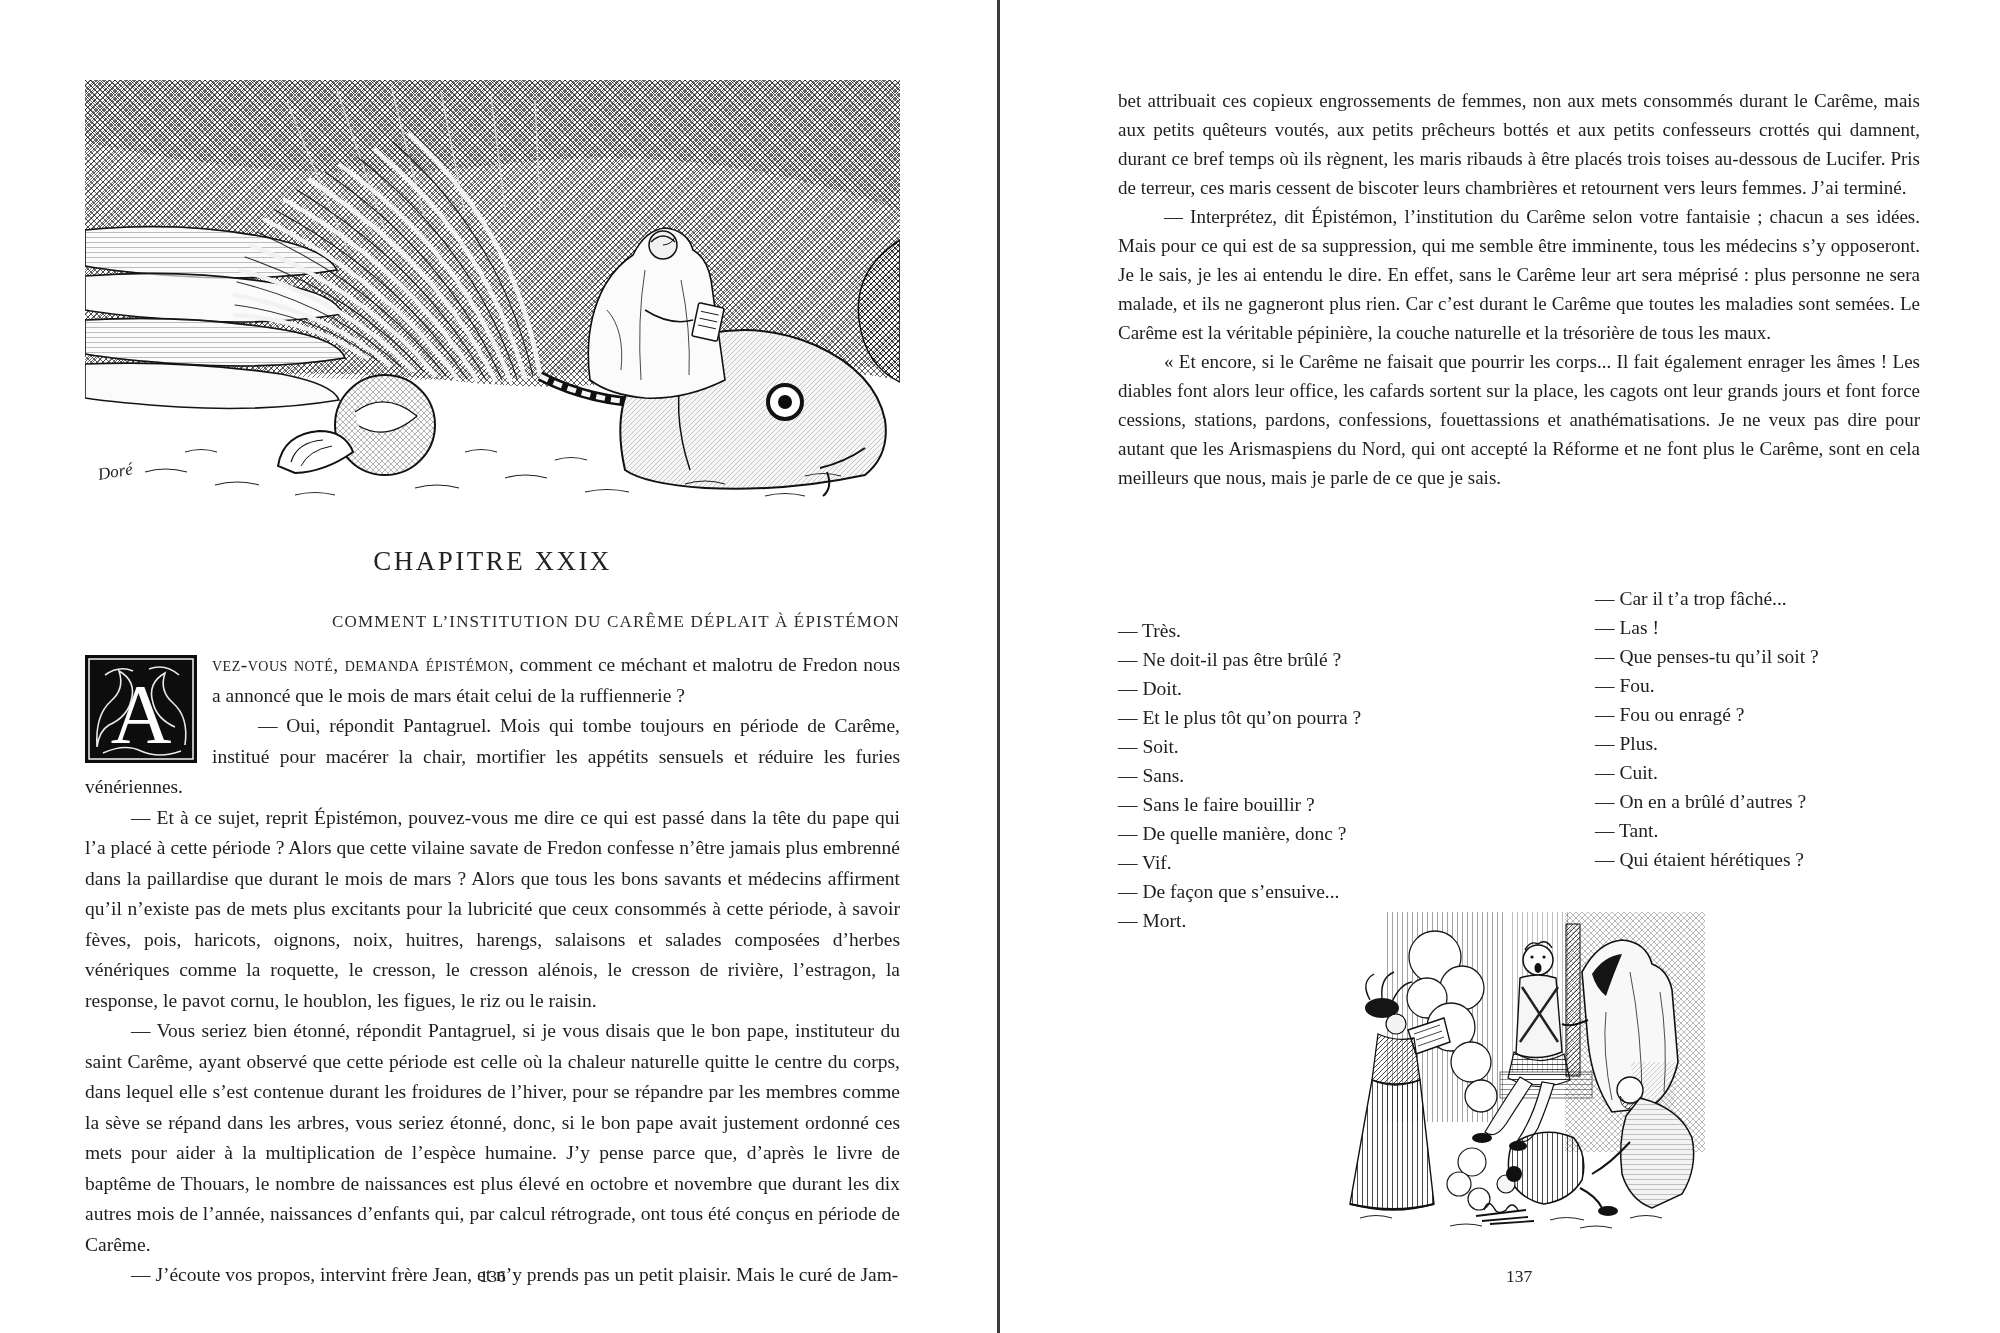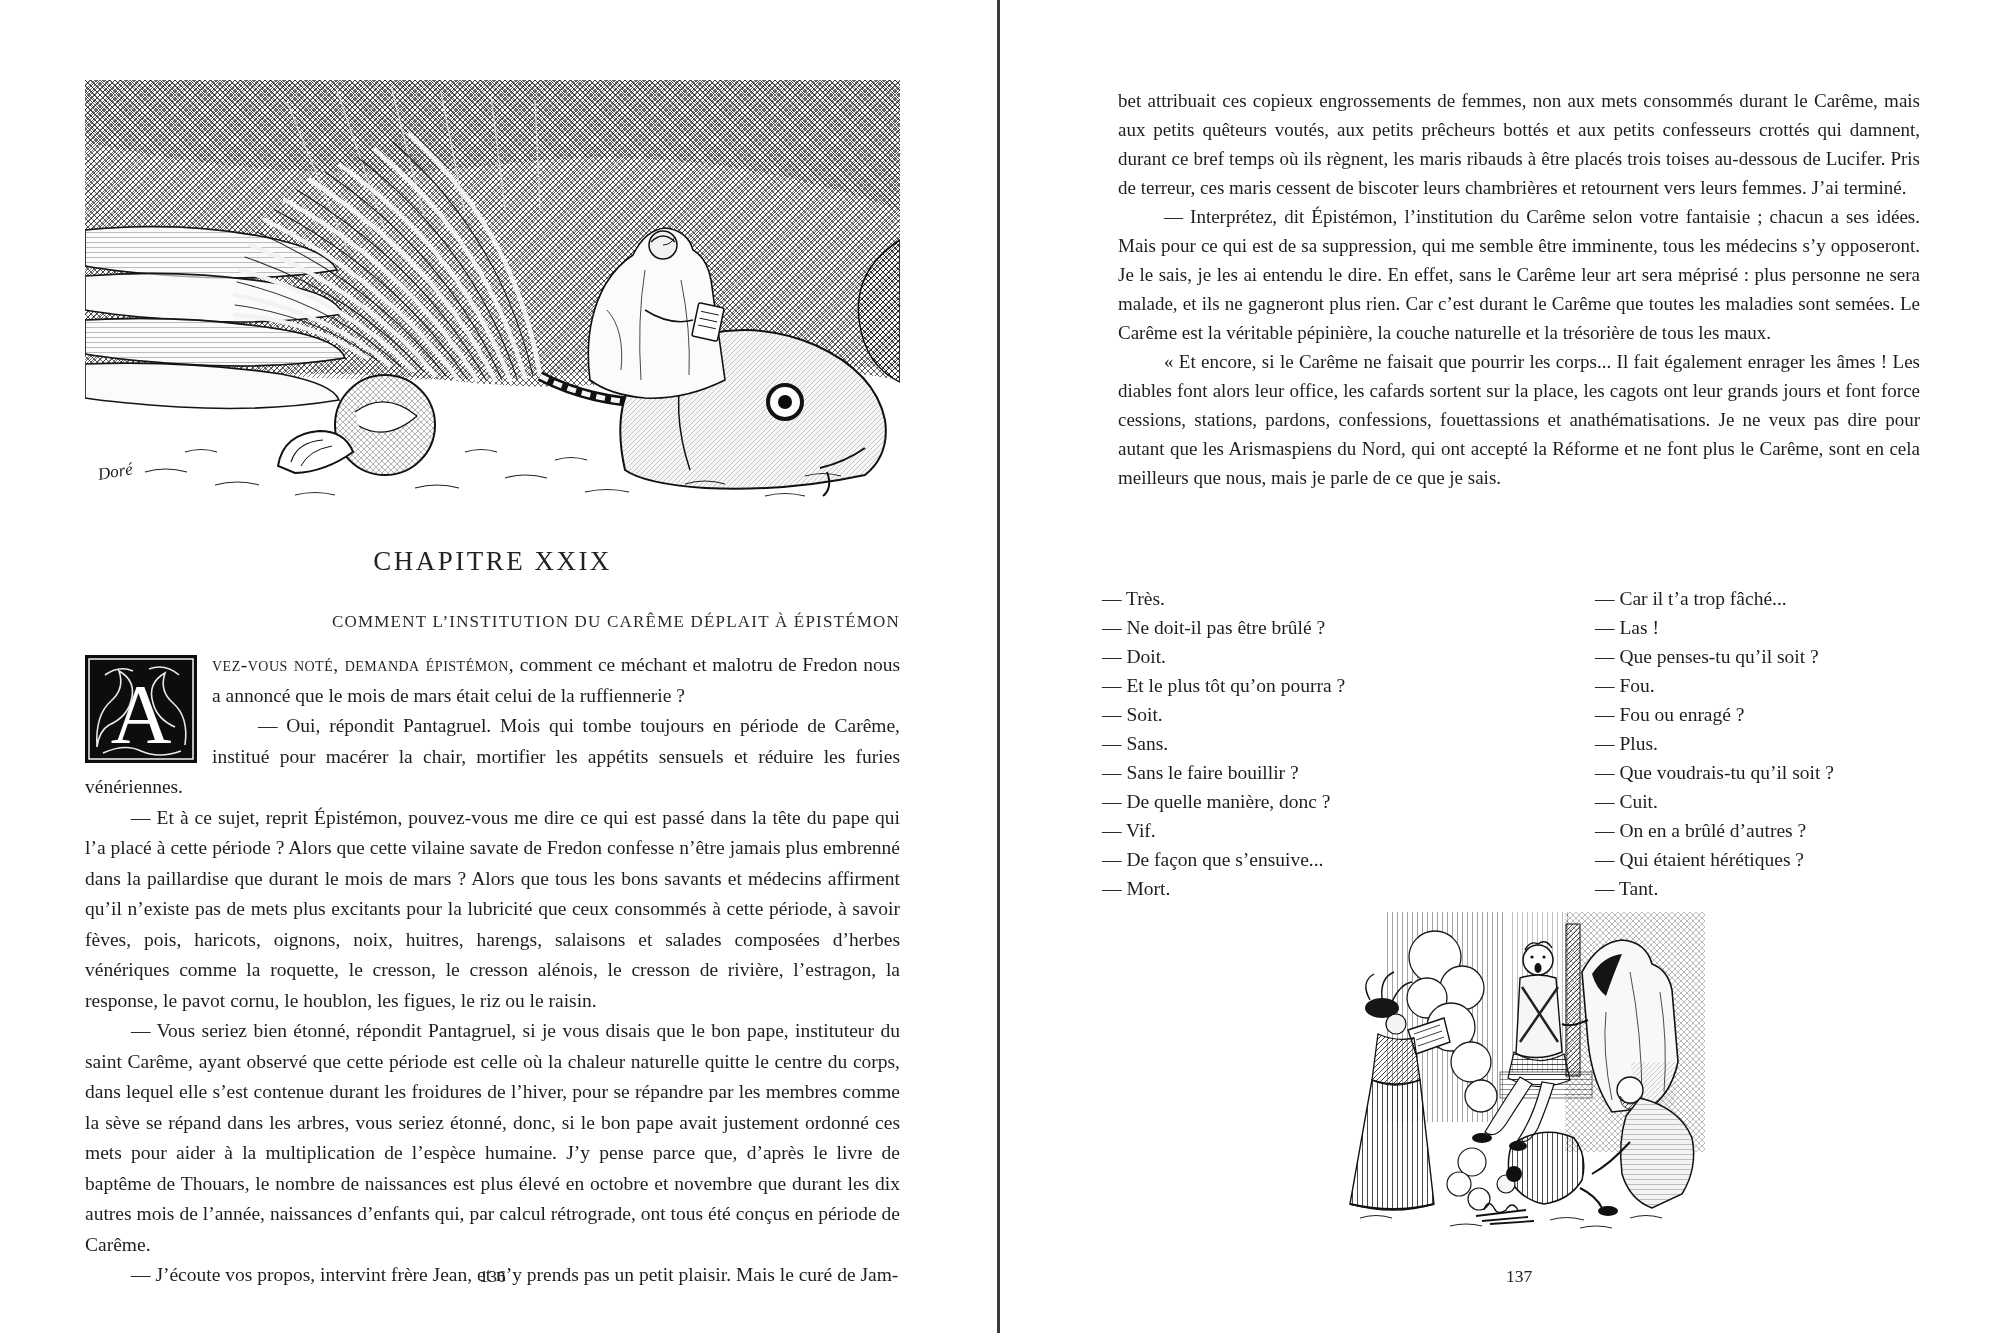--- a/index.html
+++ b/index.html
@@ -22,21 +22,21 @@
   .no-indent{text-indent:0;}
   .dropcap{float:left;width:112px;height:108px;margin:5px 15px 5px 0;}
   .dropcap svg{display:block;width:112px;height:108px;}
   .smallcaps{font-variant:small-caps;letter-spacing:.5px;}
 
   
   .body-right{position:absolute;left:117px;top:86px;width:802px;
       font-size:19px;line-height:29px;text-align:justify;}
   .dialogue{position:absolute;top:584px;font-size:19.5px;line-height:29px;}
   .dialogue p{margin:0;}
-  .col-a{left:101px;width:460px;}
+  .col-a{left:117px;width:460px;margin-top:32px;}
   .col-b{left:594px;width:400px;}
   .illus-right{position:absolute;left:329px;top:912px;width:375px;height:320px;margin:0;}
 
   .folio{position:absolute;top:1266px;font-size:17.5px;text-align:center;color:#222;}
   .folio-left{left:85px;width:815px;text-align:center;}
   .folio-right{left:117px;width:802px;}
 
   figure svg{display:block;width:100%;height:100%;}
   .sig{font-style:italic;font-size:17px;fill:#1a1a1a;font-family:"Liberation Serif",serif;}
   .cap-letter{font-family:"Liberation Serif","DejaVu Serif",serif;font-size:84px;fill:#ffffff;}
@@ -226,25 +226,24 @@
       <p>— De façon que s’ensuive...</p>
       <p>— Mort.</p>
     </div>
     <div class="dialogue col-b">
       <p>— Car il t’a trop fâché...</p>
       <p>— Las !</p>
       <p>— Que penses-tu qu’il soit ?</p>
       <p>— Fou.</p>
       <p>— Fou ou enragé ?</p>
       <p>— Plus.</p>
-      <p>— Que voudrais-tu qu’il soit ?</p>
       <p>— Cuit.</p>
       <p>— On en a brûlé d’autres ?</p>
+      <p>— Tant.</p>
       <p>— Qui étaient hérétiques ?</p>
-      <p>— Tant.</p>
     </div>
 
     <figure class="illus-right">
       <svg viewBox="0 0 375 320" preserveAspectRatio="none">
         <defs>
           <pattern id="rvl" width="5" height="5" patternUnits="userSpaceOnUse">
             <path d="M2.5 0 V5" stroke="#1a1a1a" stroke-width="0.8"></path>
           </pattern>
           <pattern id="rdg" width="5" height="5" patternUnits="userSpaceOnUse">
             <path d="M0 5 L5 0" stroke="#161616" stroke-width="0.8"></path>

